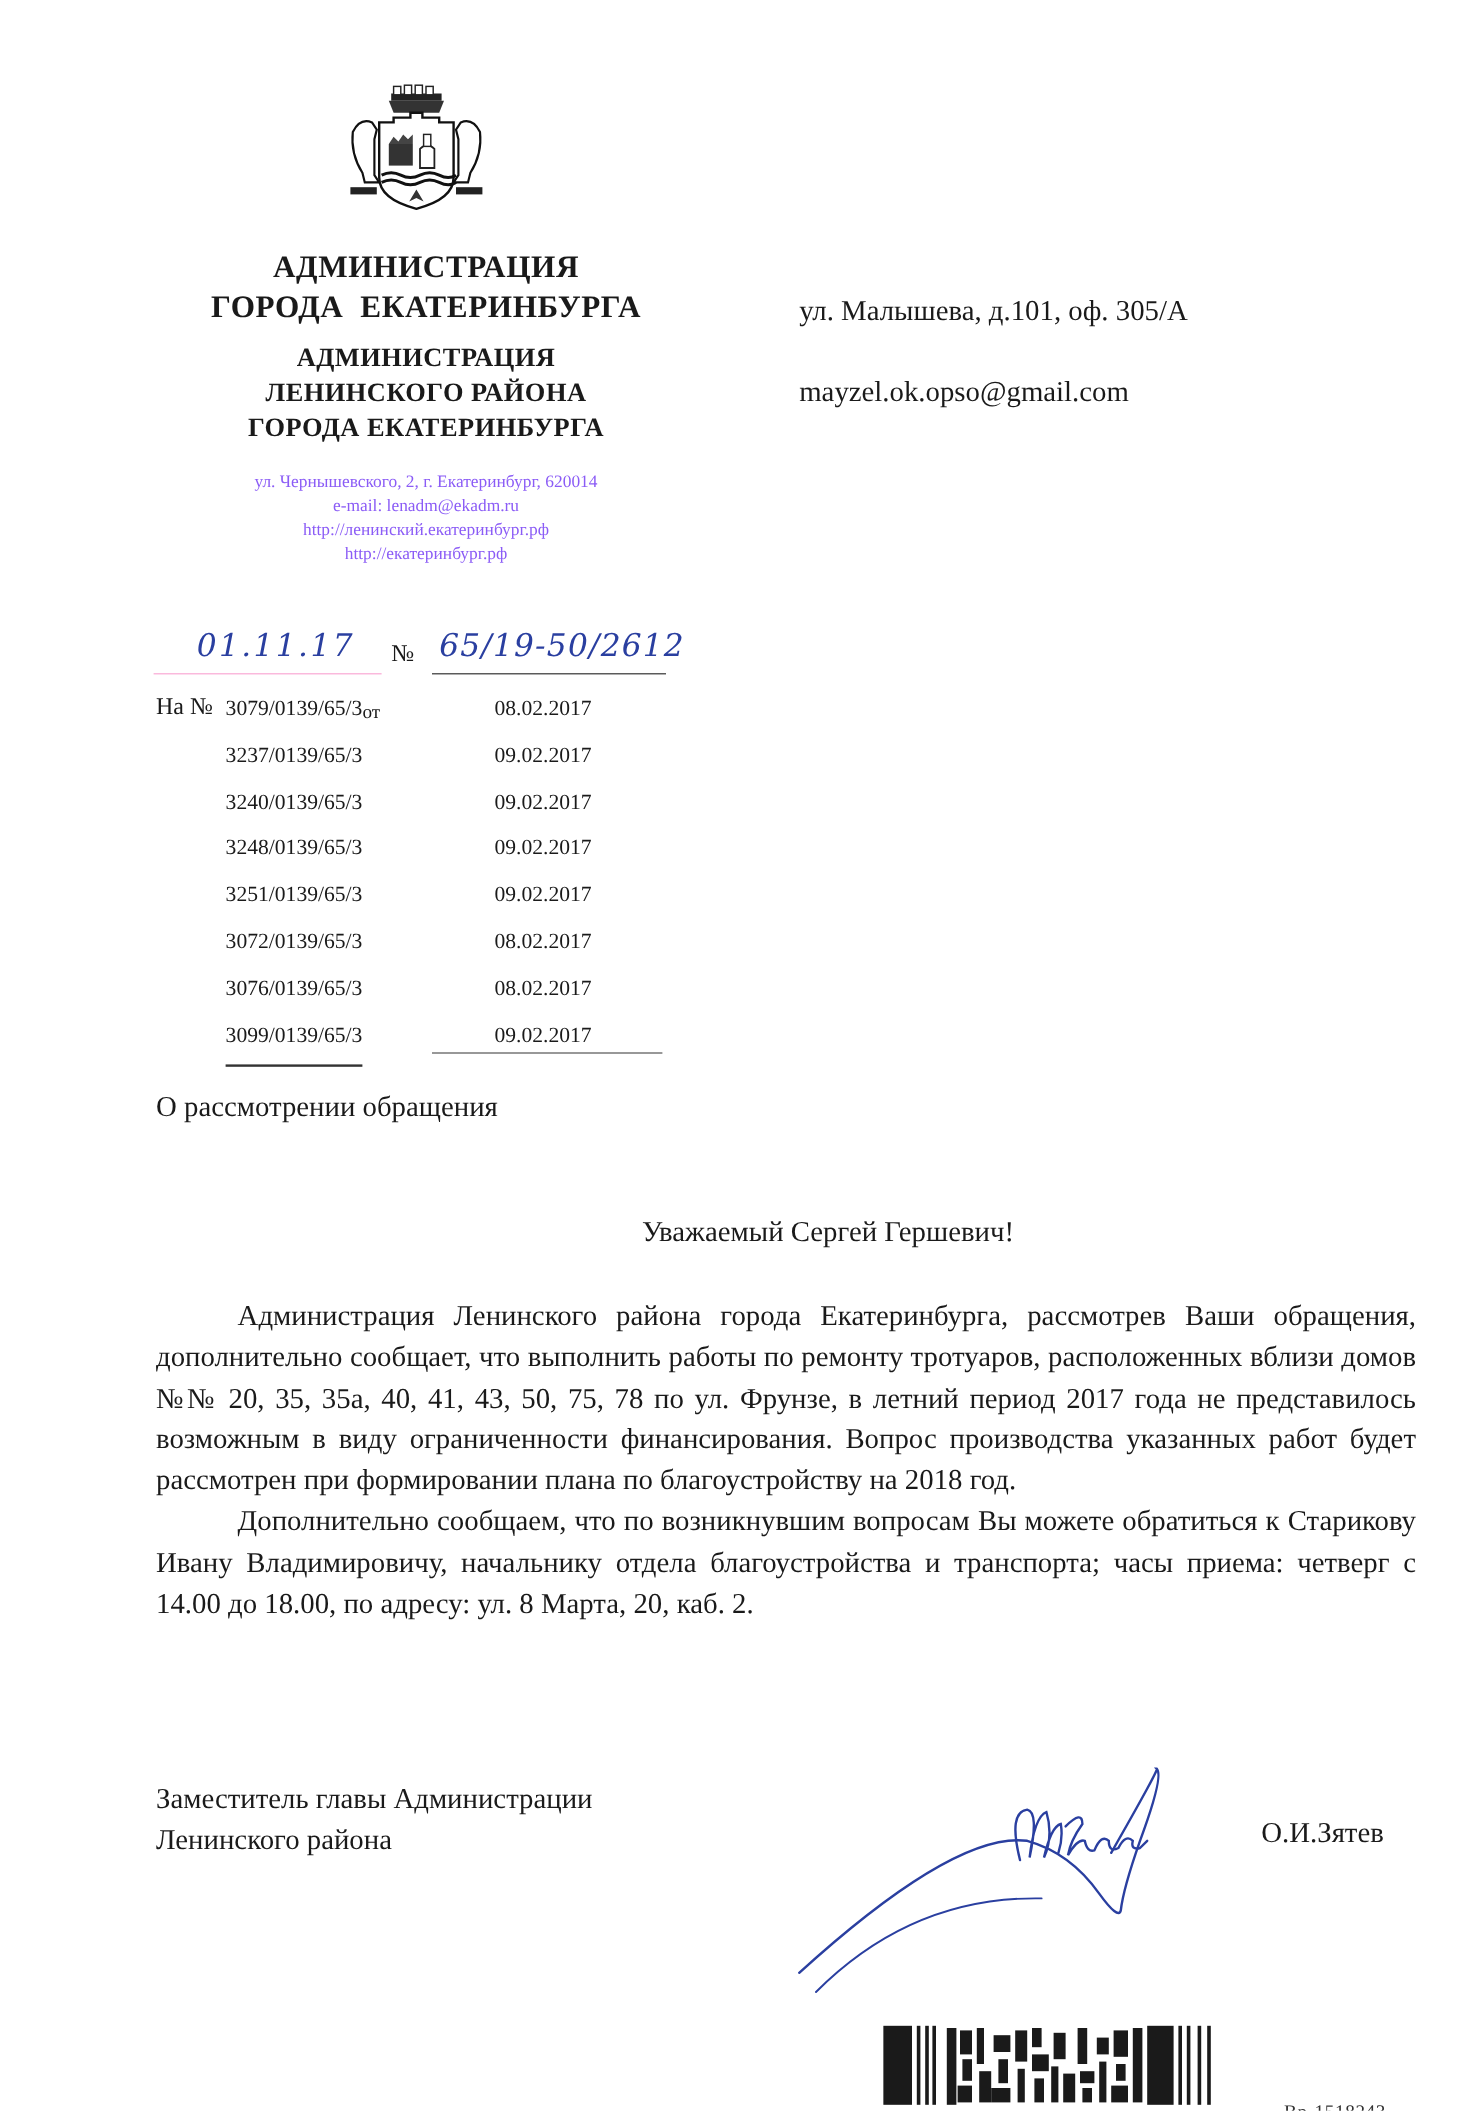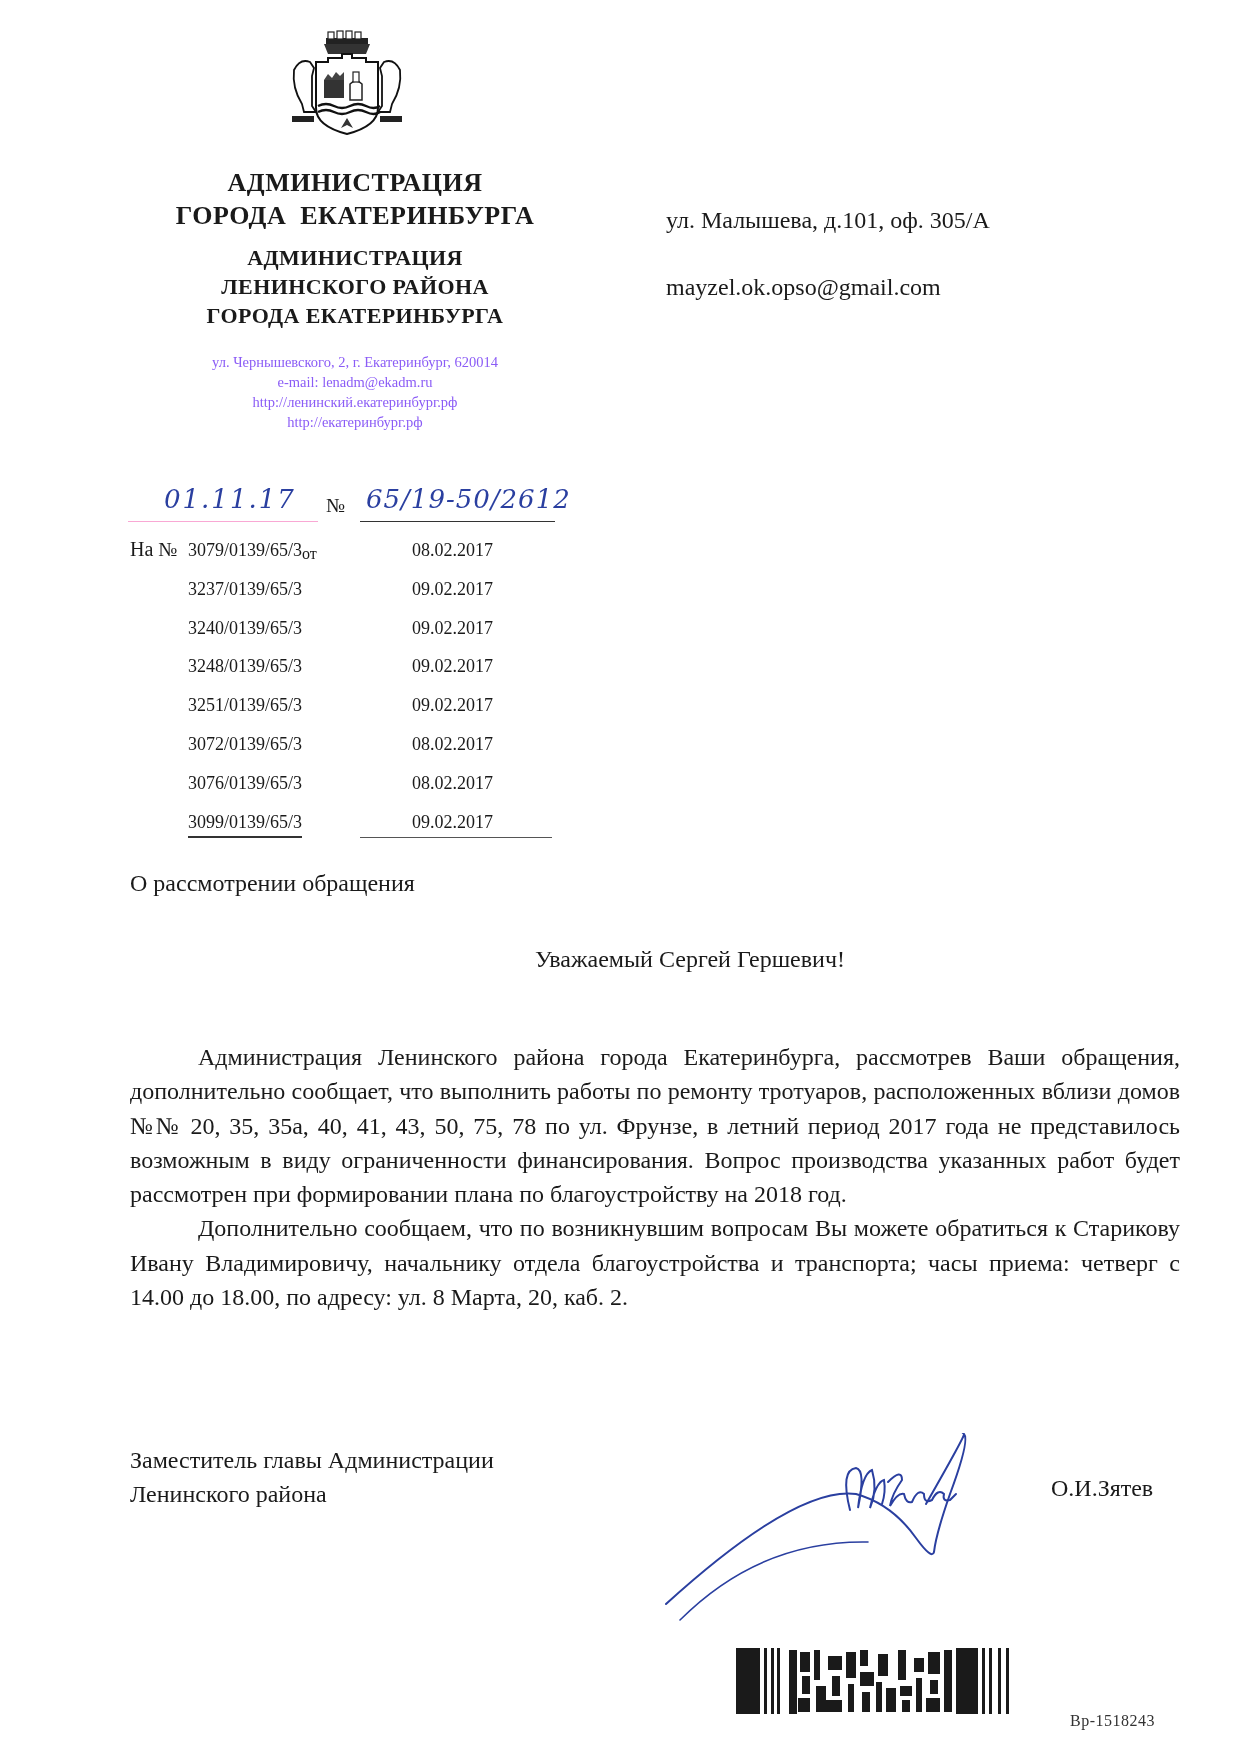--- a/index.html
+++ b/index.html
@@ -3,21 +3,21 @@
   <meta charset="utf-8">
   <style>
     * { margin: 0; padding: 0; box-sizing: border-box; }
     html, body { width: 1233px; height: 1759px; background: #ffffff; }
     body {
       position: relative;
       font-family: "Liberation Serif", "DejaVu Serif", serif;
       color: #1a1a1a;
       overflow: hidden;
     }
-    .abs { position: absolute; }
+    .abs { position: absolute; margin-top: 40px; }
 
     
     .emblem { left: 288px; top: 30px; width: 118px; height: 112px; }
 
     
     .lh-block { left: 130px; width: 450px; text-align: center; font-weight: bold; }
     .lh-city { top: 166px; font-size: 26px; line-height: 33px; letter-spacing: 0.5px; }
     .lh-district { top: 243px; font-size: 22px; line-height: 29px; letter-spacing: 0.4px; }
     .lh-contacts { left: 130px; top: 352px; width: 450px; text-align: center; font-size: 14.5px; line-height: 20px; color: #8b5cf6; }
 
@@ -29,32 +29,32 @@
     .out-num { left: 360px; top: 484px; width: 195px; height: 38px; border-bottom: 1px solid #333; }
     .out-num span { padding-left: 6px; letter-spacing: 1px; white-space: nowrap; }
 
     
     .refs { left: 130px; top: 535px; width: 430px; }
     .ref-row { position: relative; height: 38.8px; font-size: 18px; }
     .ref-prefix { position: absolute; left: 0; top: 3px; font-size: 20px; }
     .ref-num { position: absolute; left: 58px; top: 5px; }
     .ref-ot { position: absolute; left: 172px; top: 10px; font-size: 16px; text-align: right; }
     .ref-date { position: absolute; left: 282px; top: 5px; }
-    .ref-row.last .ref-num { border-bottom: 2px solid #333; padding-bottom: 3px; }
+    .ref-row.last .ref-num { border-bottom: 2px solid #333; padding-bottom: 14px; }
     .ref-row.last .ref-date-line { position: absolute; left: 230px; top: 30px; width: 192px; border-bottom: 1px solid #555; }
 
     
     .recipient { left: 666px; top: 170px; font-size: 24px; line-height: 33px; }
     .recipient .gap { height: 34px; }
 
     
     .subject { left: 130px; top: 870px; font-size: 24px; }
 
     
-    .salutation { left: 130px; top: 946px; width: 1050px; text-align: center; font-size: 24px; padding-left: 70px; }
+    .salutation { left: 130px; top: 974px; width: 1050px; text-align: center; font-size: 24px; padding-left: 70px; }
 
     
     .body-text { left: 130px; top: 1040px; width: 1050px; font-size: 24px; line-height: 34.3px; text-align: justify; }
     .body-text p { text-indent: 68px; }
 
     
     .sig-title { left: 130px; top: 1443px; font-size: 24px; line-height: 34px; }
     .sig-name { left: 1051px; top: 1475px; font-size: 24px; }
     .signature { left: 620px; top: 1400px; width: 500px; height: 240px; }
 

